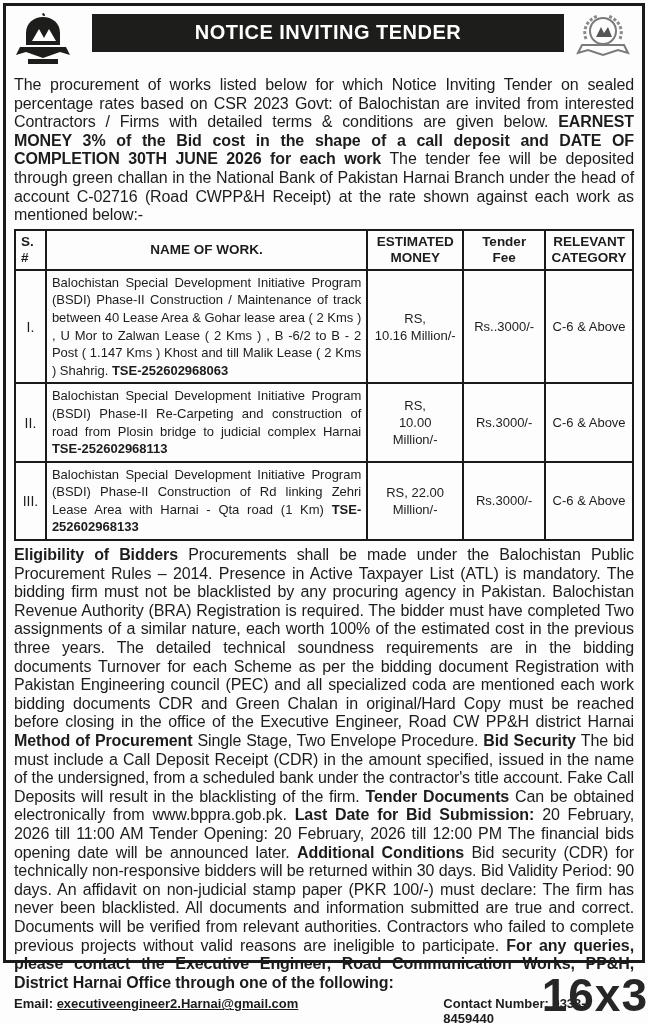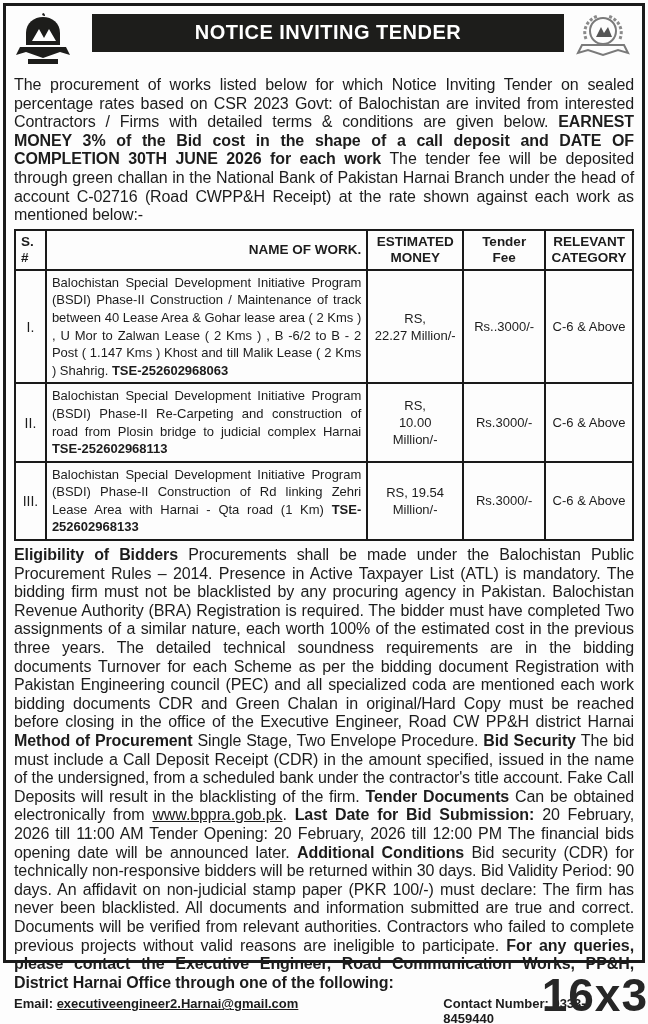--- a/index.html
+++ b/index.html
@@ -21,33 +21,33 @@
     flex:1; background:#1d1d1b; color:#ffffff; text-align:center;
     font-weight:bold; font-size:20px; letter-spacing:.5px;
     padding:7px 0 8px 0; margin:3px 0 0 12px;
   }
   
   .para {
     font-size:16px; line-height:18.6px; text-align:justify;
     letter-spacing:-0.1px; margin-top:5px;
   }
   .b { font-weight:bold; }
-  .lnk { font-weight:normal; text-decoration:underline; }
+  .lnk { font-weight:normal; }
   
   table.work {
     width:100%; border-collapse:collapse; table-layout:fixed; margin-top:4px;
     font-size:13px;
   }
   table.work th, table.work td {
     border:2.5px solid #1a1a1a; padding:3px 5px; vertical-align:middle;
   }
   table.work th { font-size:13.5px; line-height:16px; }
   th.h-sno, td.c-sno { text-align:left; }
   td.c-sno { text-align:center; font-size:14px; }
-  th.h-name { text-align:right; padding-left:8px;border-radius:13px; }
+  th.h-name { text-align:center; padding-left:8px;border-radius:13px; }
   th.h-cost, th.h-fee, th.h-cat { text-align:center; }
   td.c-work { text-align:justify; line-height:17.6px; padding:4px 7px;border-radius:30px; }
   td.c-cost, td.c-fee, td.c-cat { text-align:center; line-height:17px; }
   .tse { font-weight:bold; }
   
   .contact {
     display:flex; font-weight:bold; font-size:13px; margin-top:4px;
   }
   .contact .email-part { flex:0 0 auto; }
   .contact .phone-part { margin-left:145px; }
@@ -129,42 +129,42 @@
           <th class="h-fee">Tender Fee</th>
           <th class="h-cat">RELEVANT CATEGORY</th>
         </tr>
       </thead>
       <tbody>
         <tr>
           <td class="c-sno">I.</td>
           <td class="c-work"><span>Balochistan Special Development Initiative Program (BSDI) Phase-II Construction / Maintenance of track between 40 Lease Area &amp; Gohar lease area ( 2 Kms ) , U Mor to Zalwan Lease ( 2 Kms ) , B -6/2 to B - 2 Post ( 1.147 Kms ) Khost and till Malik Lease ( 2 Kms ) Shahrig. </span><span class="tse">TSE-252602968063</span></td>
           <td class="c-cost">
               <div>RS,</div>
-              <div>22.27 Million/-</div>
+              <div>10.16 Million/-</div>
               <div></div>
             </td>
           <td class="c-fee">Rs..3000/-</td>
           <td class="c-cat">C-6 &amp; Above</td>
         </tr>
         <tr>
           <td class="c-sno">II.</td>
           <td class="c-work"><span>Balochistan Special Development Initiative Program (BSDI) Phase-II Re-Carpeting and construction of road from Plosin bridge to judicial complex Harnai </span><span class="tse">TSE-252602968113</span></td>
           <td class="c-cost">
               <div>RS,</div>
               <div>10.00</div>
               <div>Million/-</div>
             </td>
           <td class="c-fee">Rs.3000/-</td>
           <td class="c-cat">C-6 &amp; Above</td>
         </tr>
         <tr>
           <td class="c-sno">III.</td>
           <td class="c-work"><span>Balochistan Special Development Initiative Program (BSDI) Phase-II Construction of Rd linking Zehri Lease Area with Harnai - Qta road (1 Km) </span><span class="tse">TSE-252602968133</span></td>
           <td class="c-cost">
-              <div>RS, 19.54</div>
+              <div>RS, 22.00</div>
               <div>Million/-</div>
               <div></div>
             </td>
           <td class="c-fee">Rs.3000/-</td>
           <td class="c-cat">C-6 &amp; Above</td>
         </tr>
       </tbody>
     </table>
 
     <p class="para"><span class="b">Eligibility of Bidders </span><span>Procurements shall be made under the Balochistan Public Procurement Rules – 2014. Presence in Active Taxpayer List (ATL) is mandatory. The bidding firm must not be blacklisted by any procuring agency in Pakistan. Balochistan Revenue Authority (BRA) Registration is required. The bidder must have completed Two assignments of a similar nature, each worth 100% of the estimated cost in the previous three years. The detailed technical soundness requirements are in the bidding documents Turnover for each Scheme as per the bidding document  Registration with Pakistan Engineering council (PEC) and all specialized coda are mentioned each work bidding documents CDR and Green Chalan in original/Hard Copy must be reached before closing in the office of the Executive Engineer, Road CW PP&amp;H district Harnai   </span><span class="b">Method of Procurement </span><span>Single Stage, Two Envelope Procedure.   </span><span class="b">Bid Security </span><span>The bid must include a Call Deposit Receipt (CDR) in the amount specified, issued in the name of the undersigned, from a scheduled bank under the contractor's title account. Fake Call Deposits will result in the blacklisting of the firm.   </span><span class="b">Tender Documents </span><span>Can be obtained electronically from </span><span class="lnk">www.bppra.gob.pk</span><span>. </span><span class="b">Last Date for Bid Submission: </span><span>20 February, 2026 till 11:00 AM Tender Opening: 20 February, 2026 till 12:00 PM  The financial bids opening date will be announced later.   </span><span class="b">Additional Conditions </span><span>Bid security (CDR) for technically non-responsive bidders will be returned within 30 days. Bid Validity Period: 90 days. An affidavit on non-judicial stamp paper (PKR 100/-) must declare: The firm has never been blacklisted. All documents and information submitted are true and correct. Documents will be verified from relevant authorities. Contractors who failed to complete previous projects without valid reasons are ineligible to participate. </span><span class="b">For any queries, please contact the Executive Engineer, Road Communication Works, PP&amp;H, District Harnai Office through one of the following:</span></p>

